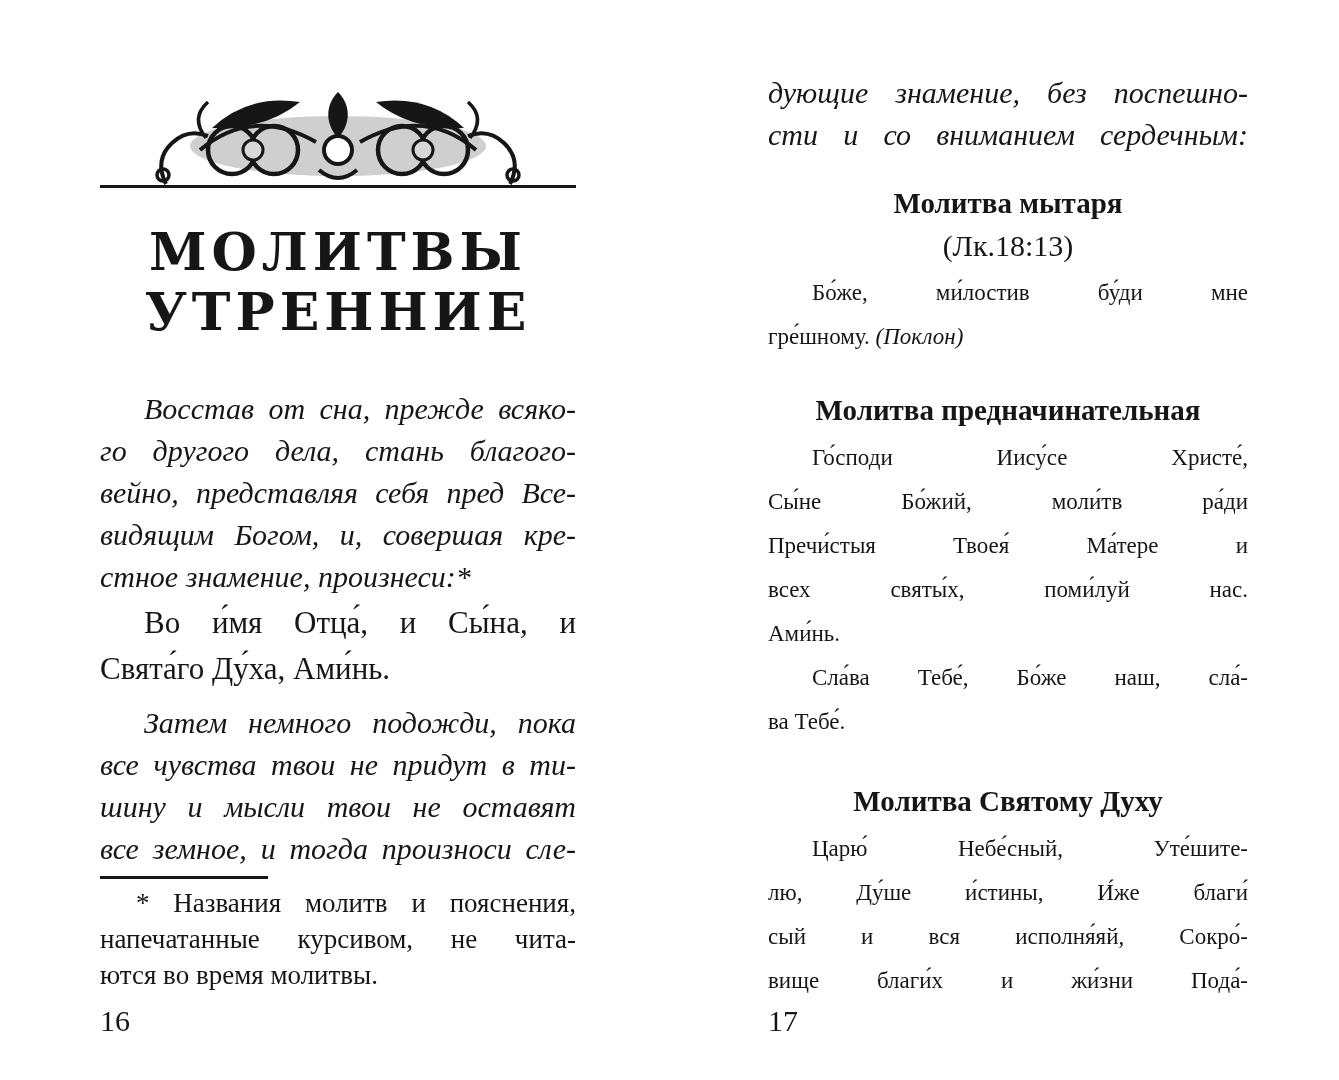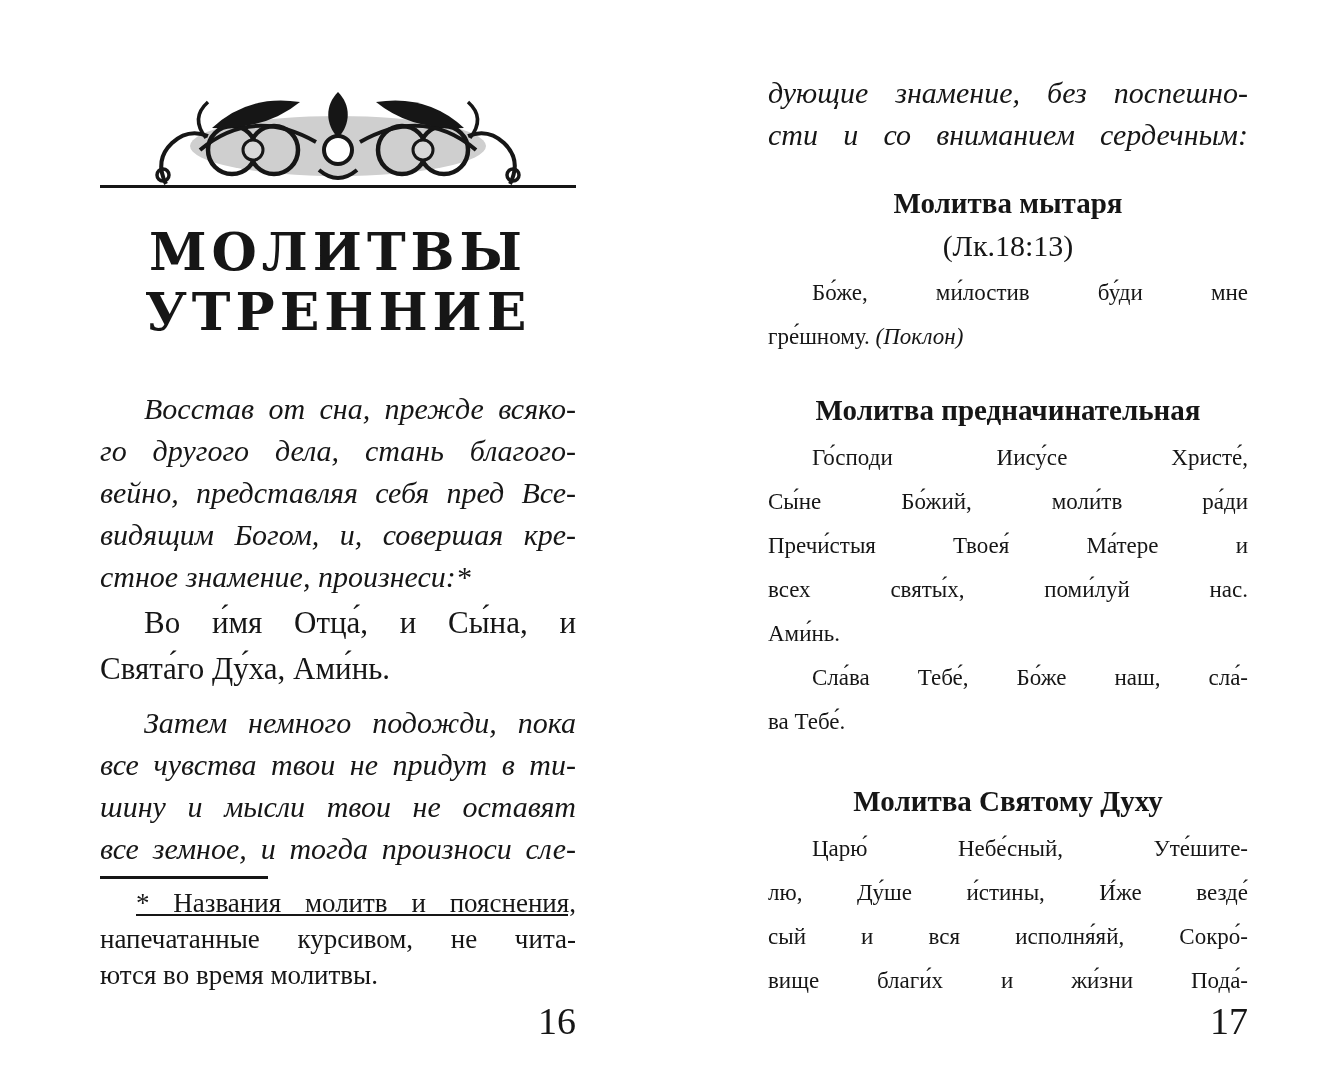--- a/index.html
+++ b/index.html
@@ -51,28 +51,28 @@
 
   .blk-pp  { margin-top: 4px; }
   .blk-pr  { margin-top: 2px; }
   .blk-i2  { margin-top: 10px; }
   .blk-p1  { margin-top: 46px; }
 
   
   .fn-rule { margin-top: 6px; width: 168px; border-top: 3px solid #161616; }
   .fn { margin-top: 6px; }
   .fn .line { font-size: 27px; line-height: 36px; }
-  .fn .first { padding-left: 36px; text-decoration: underline; }
+  .fn .first { padding-left: 36px; }
 
   .pgnum {
     position: absolute;
     top: 1000px;
-    font-size: 38px;
+    font-size: 30px;
     line-height: 42px;
-    text-align: right;
+    text-align: left;
   }
   .pgnum-left  { left: 100px; width: 476px; }
   .pgnum-right { left: 768px; width: 480px; }
 </style>
 </head>
 <body>
 
 <div class="spread">
 
   <div class="col col-left">
@@ -160,21 +160,21 @@
       <div class="line j">всех святы́х, поми́луй нас.</div>
       <div class="line">Ами́нь.</div>
       <div class="line j first">Сла́ва Тебе́, Бо́же наш, сла́-</div>
       <div class="line">ва Тебе́.</div>
     </div>
 
     <div class="h h-last">Молитва Святому Духу</div>
 
     <div class="prayer">
       <div class="line j first">Царю́ Небе́сный, Уте́шите-</div>
-      <div class="line j">лю, Ду́ше и́стины, И́же везде́</div>
+      <div class="line j">лю, Ду́ше и́стины, И́же благи́</div>
       <div class="line j">сый и вся исполня́яй, Сокро́-</div>
       <div class="line j">вище благи́х и жи́зни Пода́-</div>
     </div>
   </div>
 
   <div class="pgnum pgnum-left">16</div>
   <div class="pgnum pgnum-right">17</div>
 
 </div>
 

